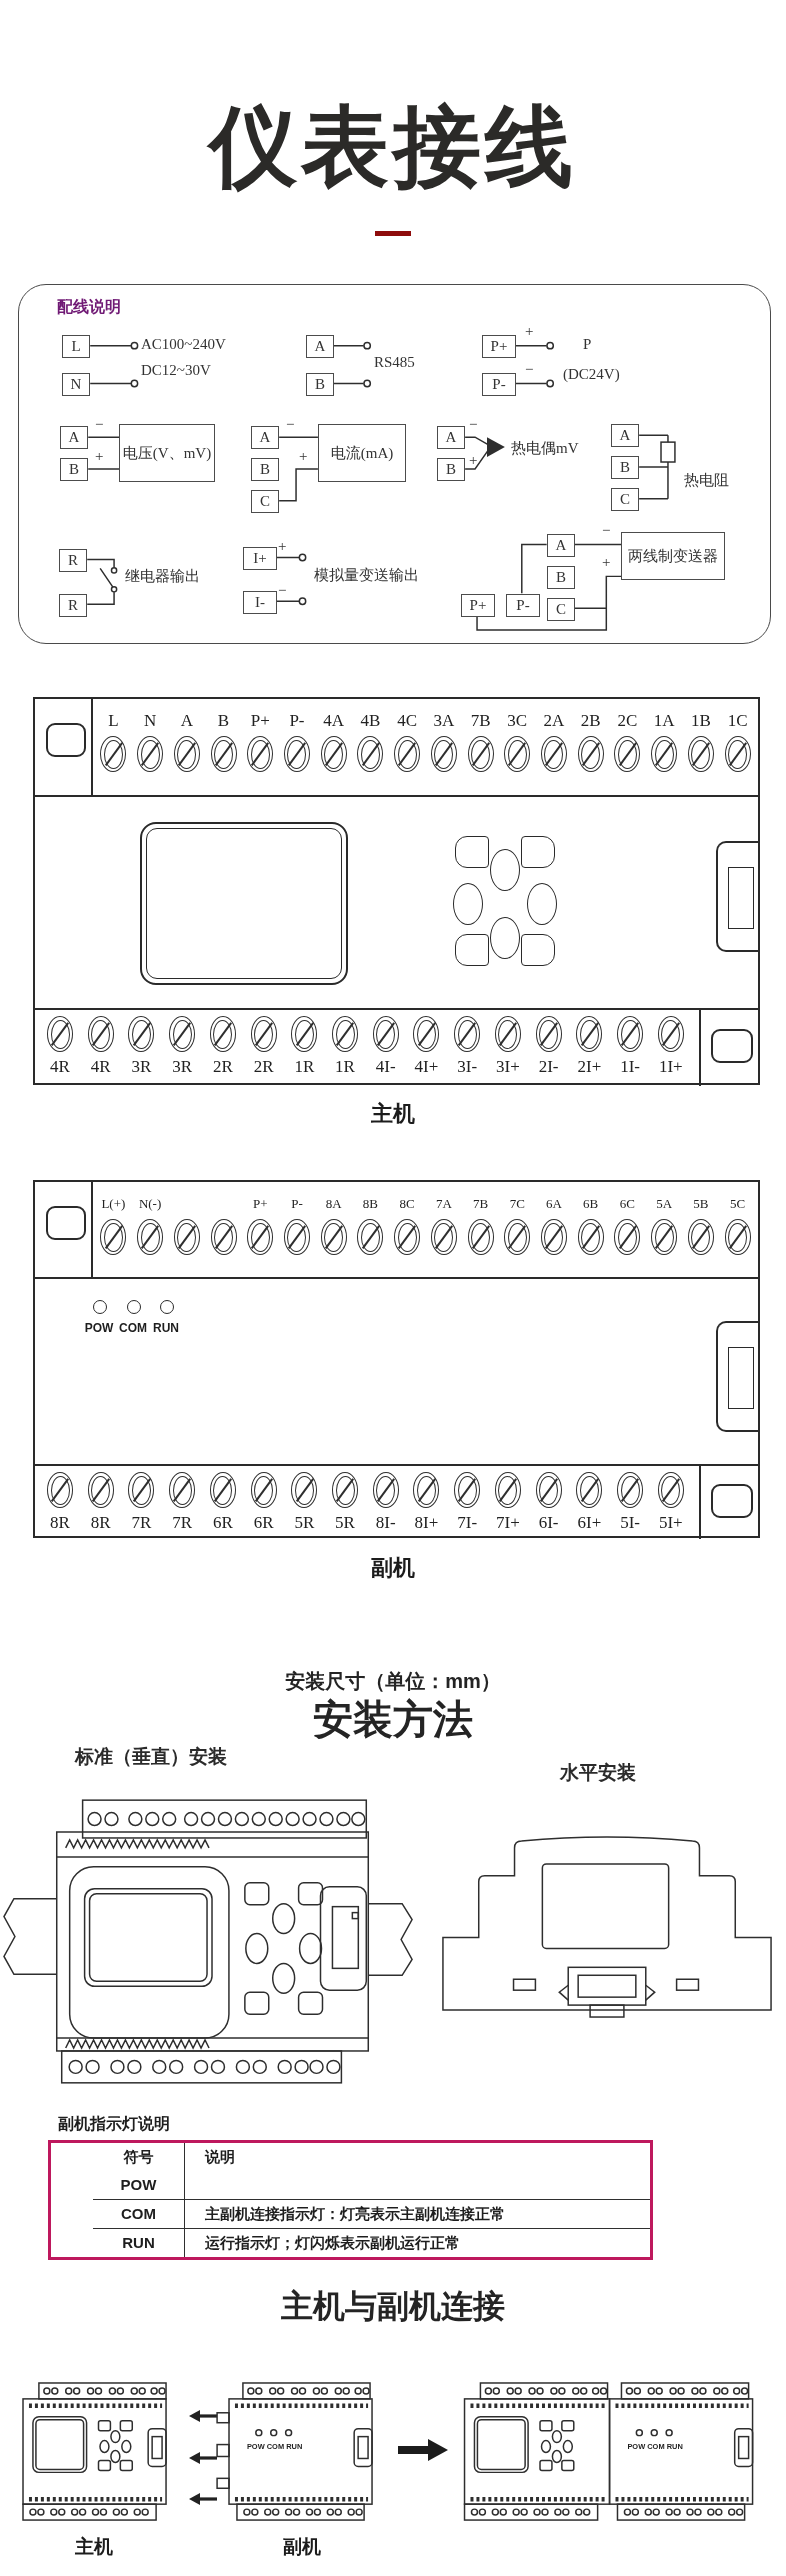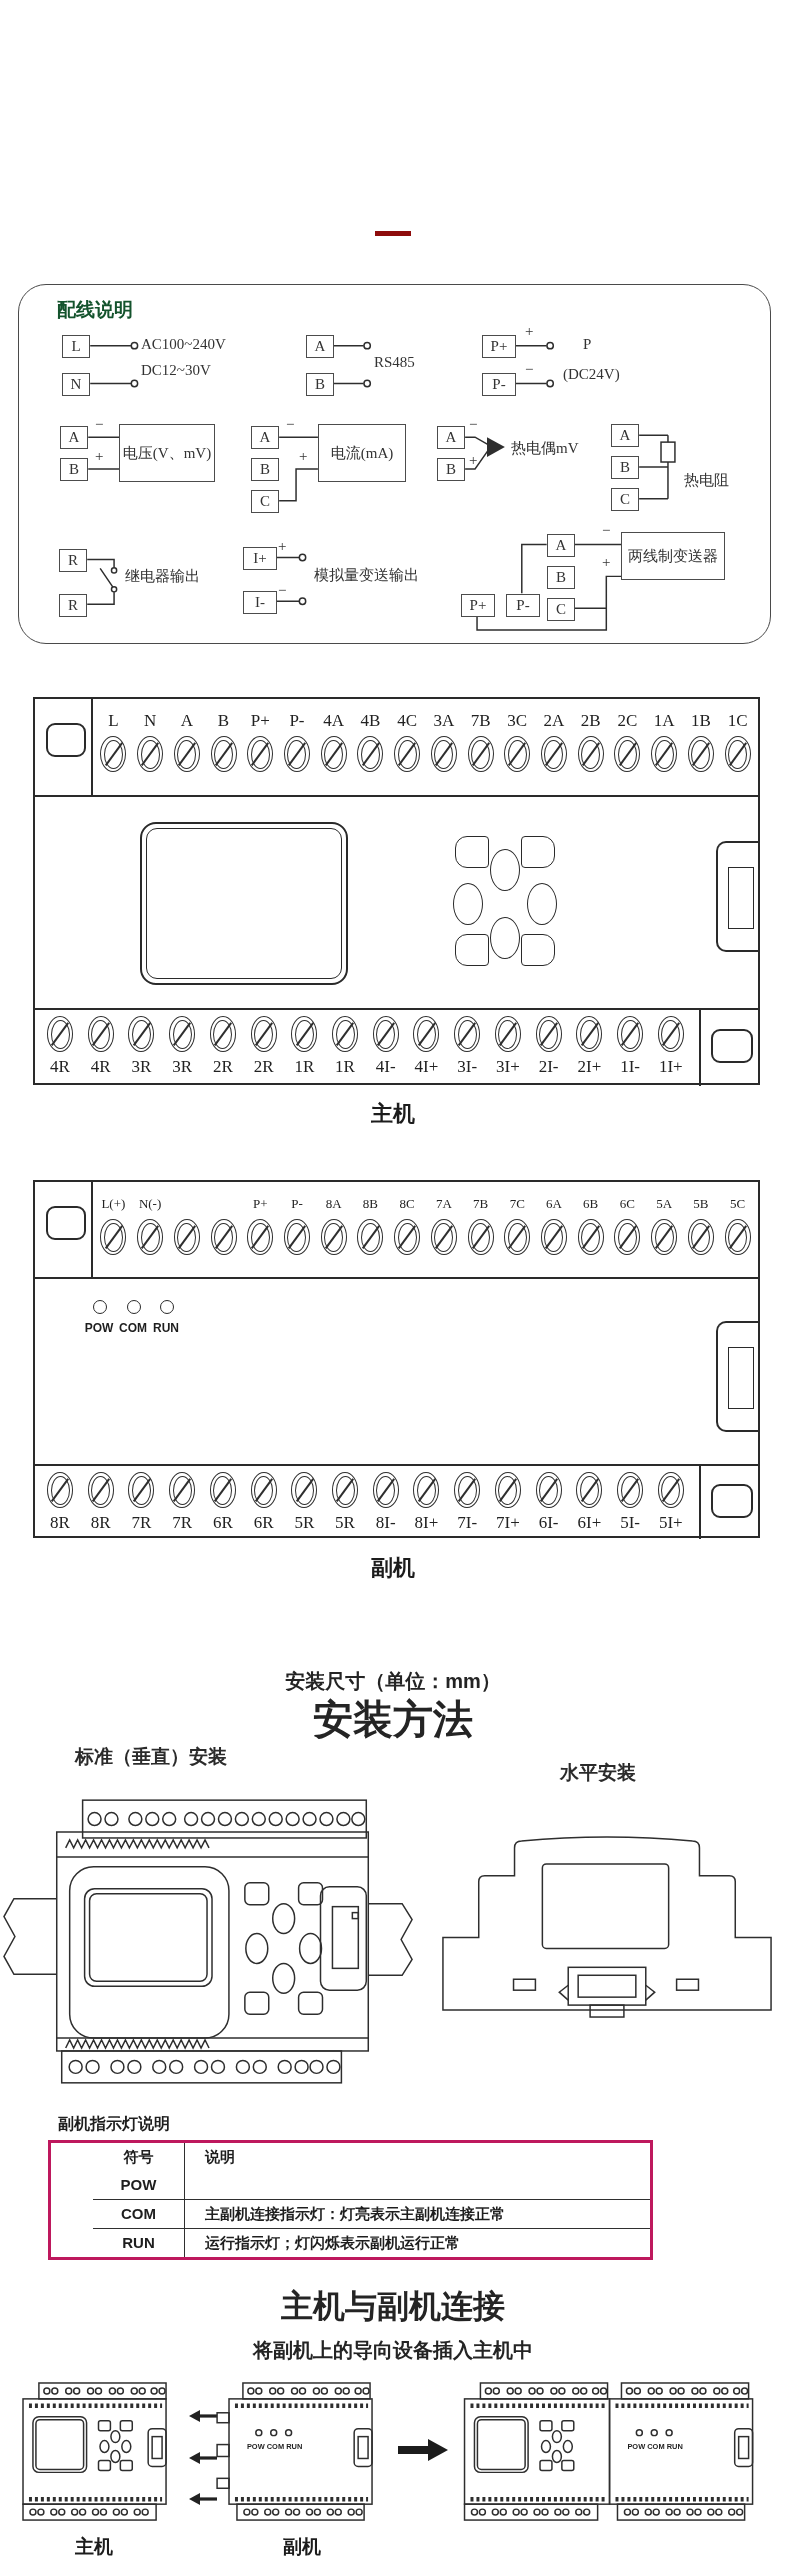--- a/index.html
+++ b/index.html
@@ -6,21 +6,21 @@
   #page{position:relative;width:786px;height:2576px;background:#ffffff;overflow:hidden;
         font-family:"Liberation Sans","DejaVu Sans",sans-serif;color:#2b2b2b;}
   .abs{position:absolute;}
   
   .page-title{left:0;right:0;top:88px;text-align:center;font-size:88px;font-weight:800;
               letter-spacing:4px;color:#2b2a28;font-family:"Liberation Sans",sans-serif;}
   .red-dash{left:375px;top:231px;width:36px;height:5px;background:#8e0c0c;}
   .h-center{left:0;right:0;text-align:center;font-weight:bold;color:#242424;}
   
   .wbox{left:18px;top:284px;width:751px;height:358px;border:1.5px solid #4a4a4a;border-radius:28px;}
-  .wbox-title{left:38px;top:12px;font-size:19px;font-weight:bold;color:#14532d;}
+  .wbox-title{left:38px;top:12px;font-size:16px;font-weight:bold;color:#701a75;}
   .tbox{position:absolute;box-sizing:border-box;height:23px;border:1.5px solid #4c4c4c;background:#fff;
         display:flex;align-items:center;justify-content:center;
         font:15px "Liberation Serif","DejaVu Serif",serif;color:#333;}
   .w28{width:28px;} .w34{width:34px;}
   .tgt{position:absolute;box-sizing:border-box;border:1.5px solid #4c4c4c;background:#fff;
        display:flex;align-items:center;justify-content:center;text-align:center;
        font:15px "Liberation Serif","DejaVu Serif",serif;color:#333;}
   .dlabel{position:absolute;font:15px "Liberation Serif","DejaVu Serif",serif;color:#333;white-space:nowrap;}
   .sign{position:absolute;font:15px "Liberation Serif","DejaVu Serif",serif;color:#333;}
   
@@ -57,20 +57,21 @@
   
   svg{position:absolute;overflow:visible;}
   .lineart{stroke:#2e2e2e;fill:none;stroke-width:1.5;}
   .caption-mini{position:absolute;font:bold 19px "Liberation Serif","DejaVu Serif",serif;color:#1c1c1c;}
 </style>
 </head>
 <body>
 
 <div id="page">
 
+  <div class="abs page-title">仪表接线</div>
   <div class="abs red-dash"></div>
 
   <div class="abs wbox">
     <div class="abs wbox-title">配线说明</div>
 
     <svg style="left:0;top:0" width="751" height="358" viewBox="0 0 754 360">
       <g class="lineart">
 
         <path d="M71,61 H112 M71,99 H112"></path>
           <circle cx="115.5" cy="61" r="3.2"></circle>
@@ -587,21 +588,20 @@
         <div class="cell desc">主副机连接指示灯：灯亮表示主副机连接正常</div>
       </div>
         <div class="trow">
         <div class="cell sym">RUN</div>
         <div class="cell desc">运行指示灯；灯闪烁表示副机运行正常</div>
       </div>
       </div>
   </div>
 
   <div class="abs h-center" style="top:2285px;font-size:32px">主机与副机连接</div>
-  <div class="abs h-center" style="top:2337px;font-size:20px">将副机上的导向设备插入主机中</div>
 
   <svg style="left:19px;top:2381px" width="159" height="147" viewBox="0 0 160 148">
     <g class="lineart" stroke-width="1.3">
       <rect x="20" y="2" width="128" height="16"></rect>
       <g fill="#fff">
           <circle cx="28" cy="10" r="3"></circle>
           <circle cx="36" cy="10" r="3"></circle>
           <circle cx="50" cy="10" r="3"></circle>
           <circle cx="58" cy="10" r="3"></circle>
           <circle cx="72" cy="10" r="3"></circle>

